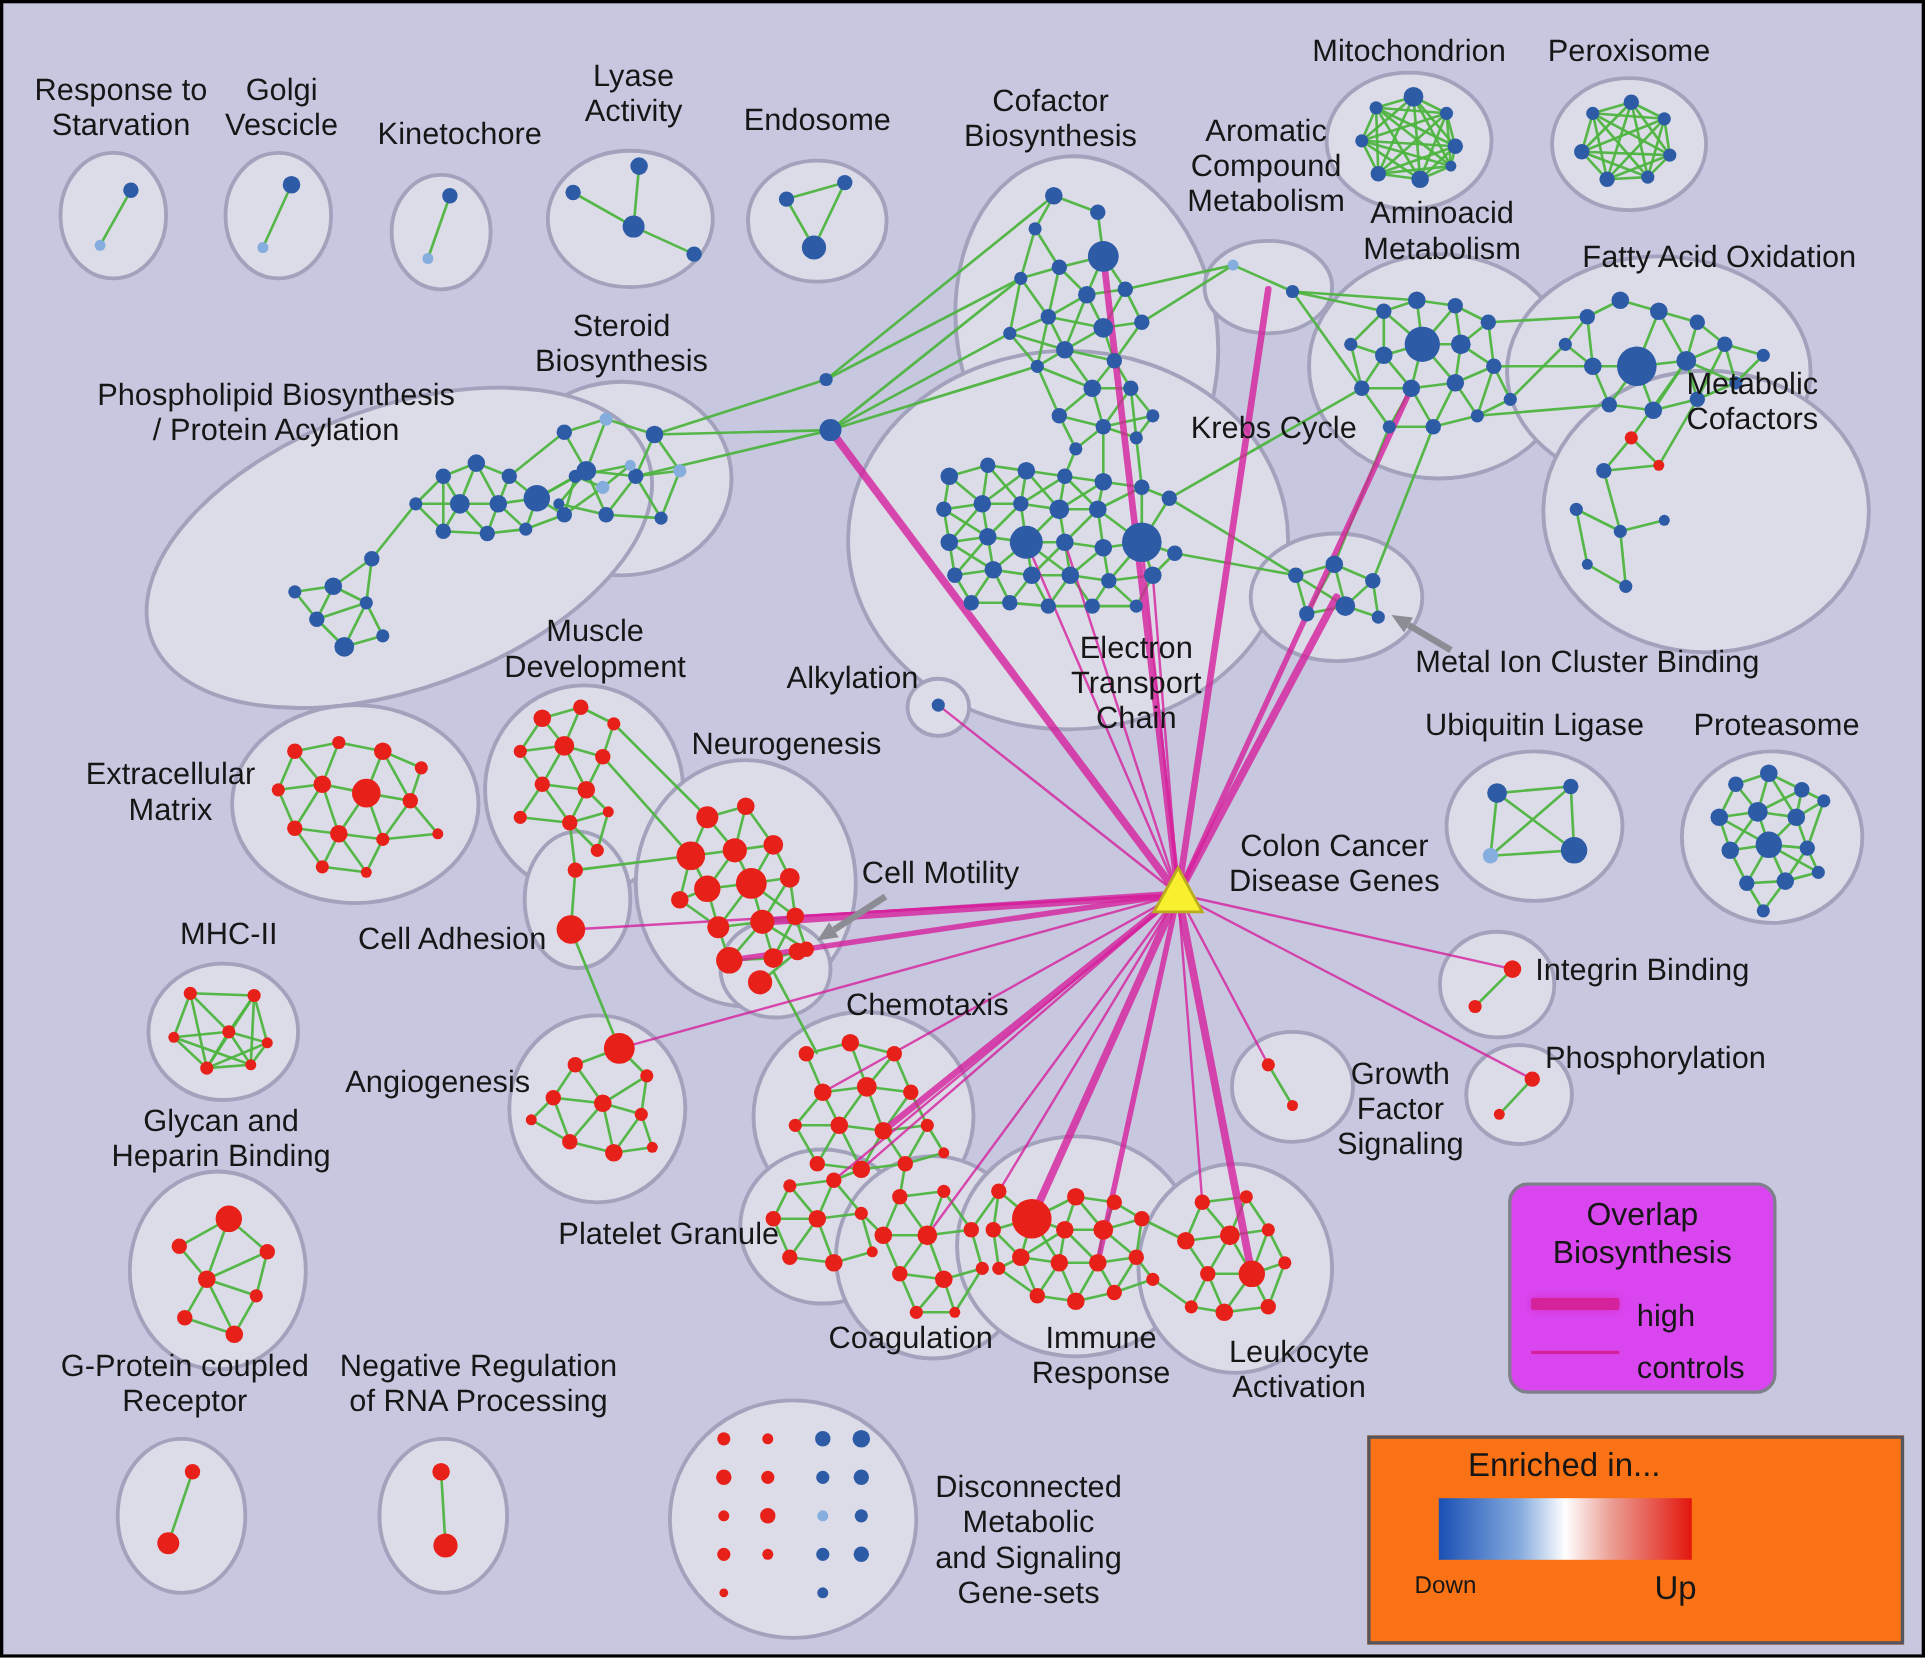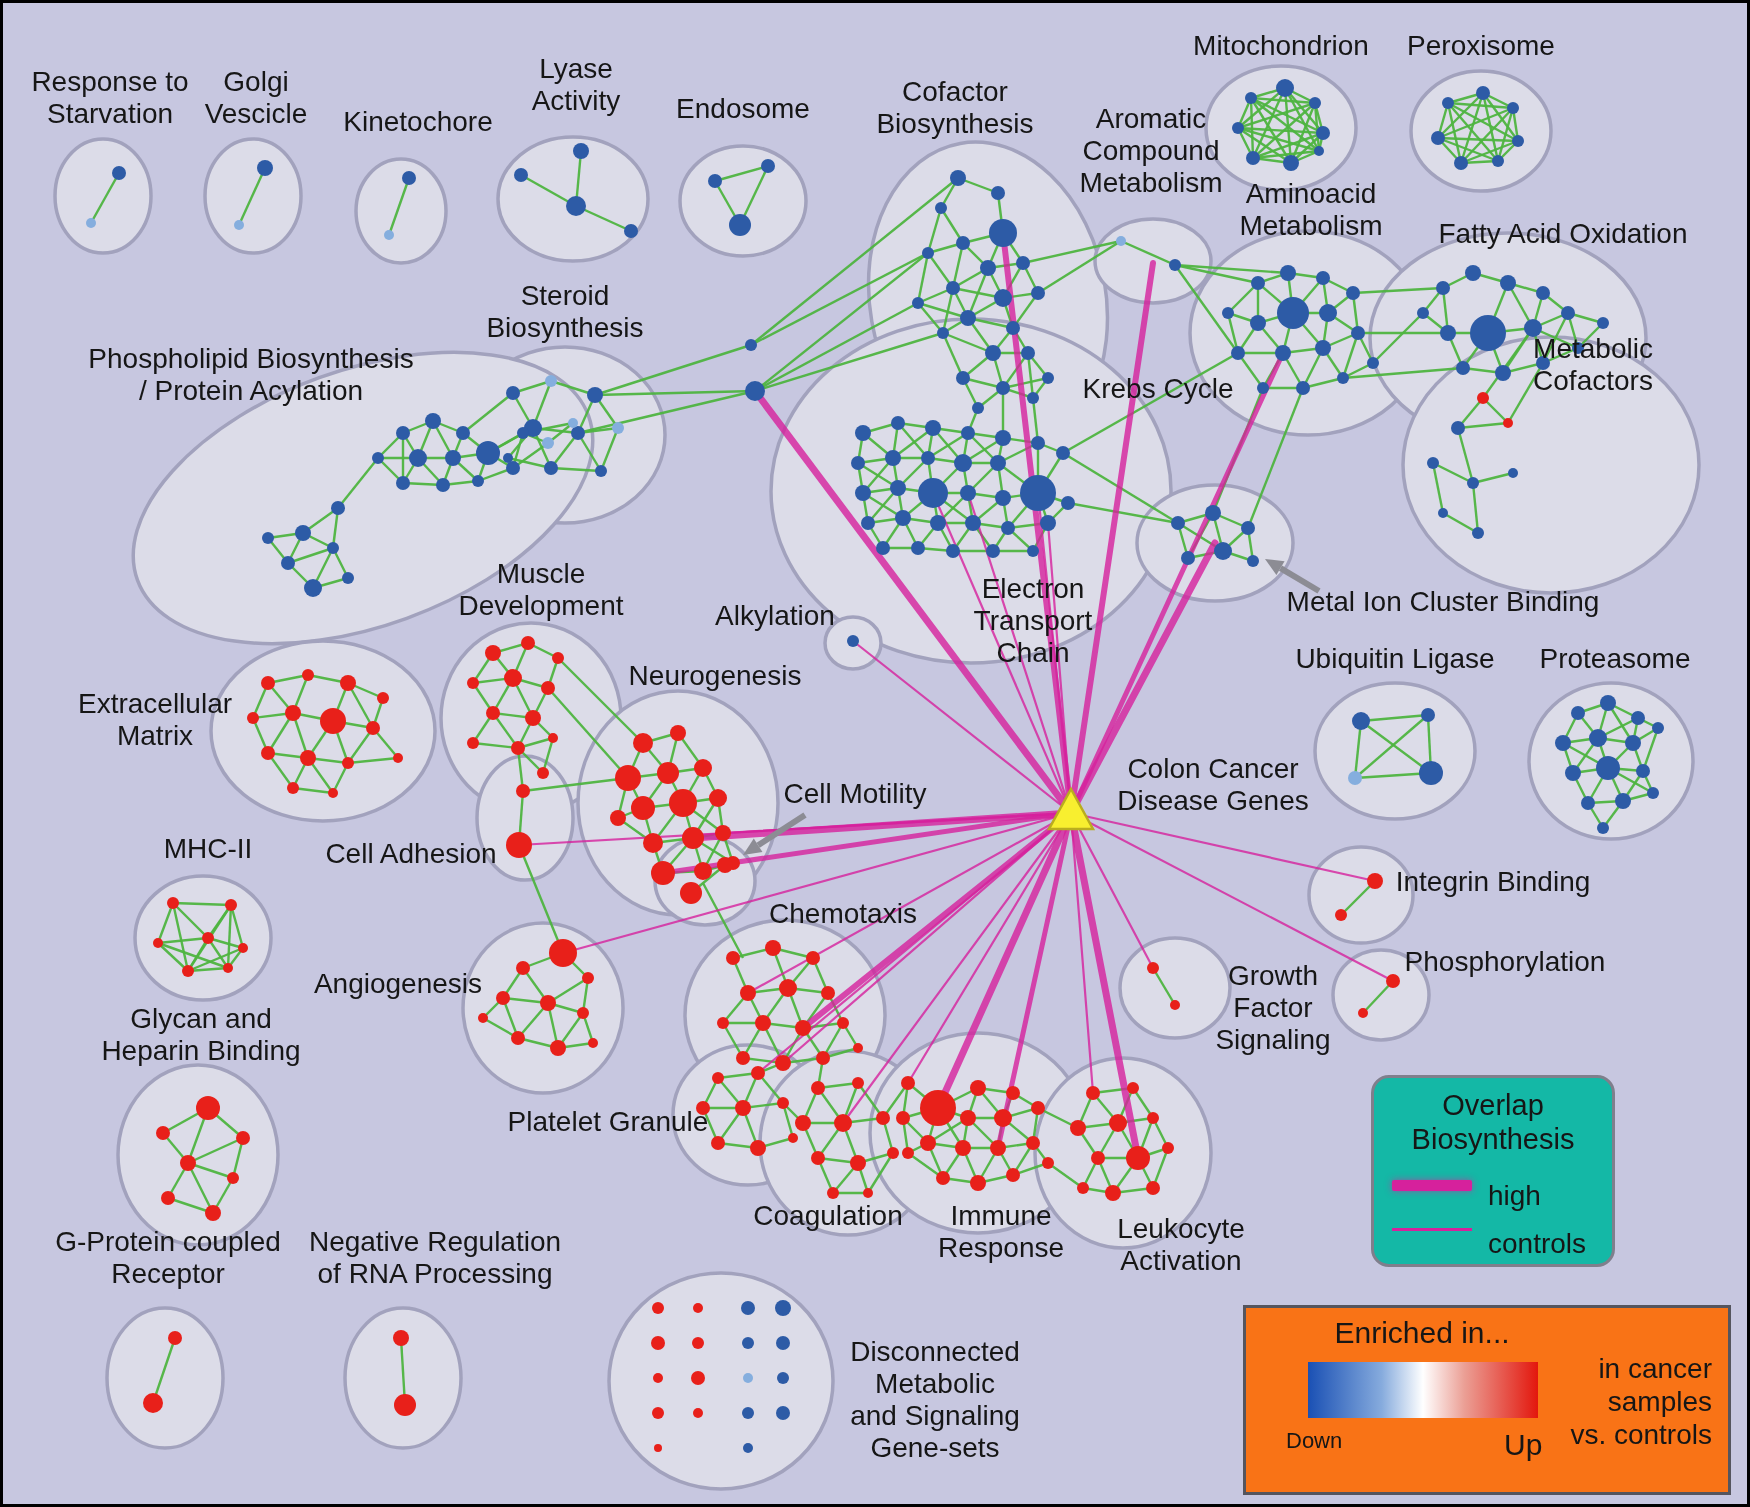--- a/index.html
+++ b/index.html
@@ -5,21 +5,21 @@
   html,body{margin:0;padding:0;background:#ffffff;}
   .canvas{
     position:relative;width:1750px;height:1507px;box-sizing:border-box;
     background:#c7c7e0;border:3px solid #000;overflow:hidden;
     font-family:"Liberation Sans",sans-serif;color:#161616;
   }
   .canvas svg{position:absolute;left:0;top:0;}
   
   .legend-overlap{
     position:absolute;left:1368px;top:1072px;width:244px;height:192px;
-    background:#14b8a6;border:3px solid #7f7f8c;border-radius:18px;box-sizing:border-box;
+    background:#d946ef;border:3px solid #7f7f8c;border-radius:18px;box-sizing:border-box;
   }
   .lo-title{position:absolute;top:10px;left:0;width:100%;text-align:center;font-size:29px;line-height:34px;}
   .lo-title span{display:block;}
   .lo-row{position:absolute;left:18px;display:flex;align-items:flex-start;gap:16px;}
   .lo-high{top:102px;}
   .lo-mod{top:150px;}
   .sample{width:80px;display:inline-block;}
   .sample-thick{height:11px;background:#d6219c;border-radius:2px;box-shadow:0 0 7px rgba(214,33,156,.65);}
   .sample-thin{height:3px;background:#d6219c;}
   .lo-label{font-size:28px;}
@@ -1162,19 +1162,14 @@
       <span class="sample sample-thin"></span>
       <span class="lo-label">controls</span>
     </div>
   </div>
 
   <div class="legend-enriched">
     <div class="le-title">Enriched in...</div>
     <div class="le-gradient"></div>
     <div class="le-down">Down</div>
     <div class="le-up">Up</div>
-    <div class="le-note">
-      <span>in cancer</span>
-      <span>samples</span>
-      <span>vs. controls</span>
-    </div>
   </div>
 </div>
 
 </body></html>

